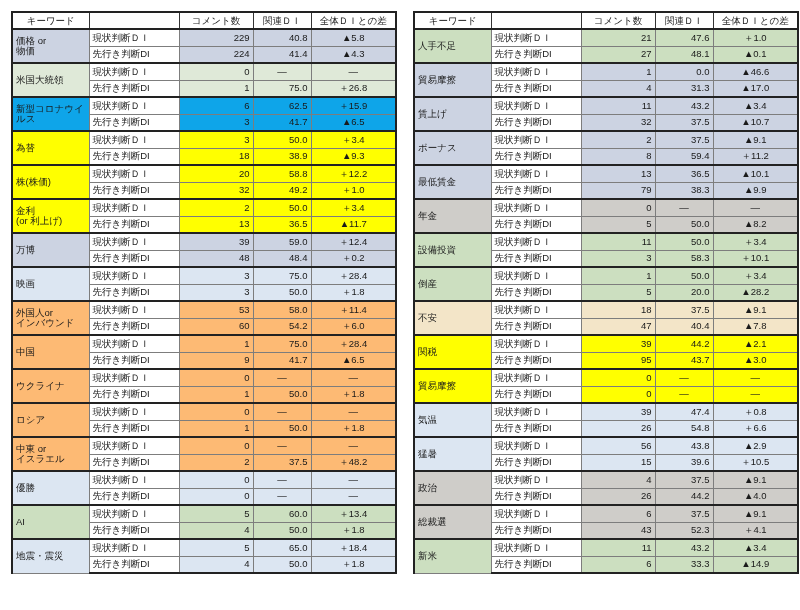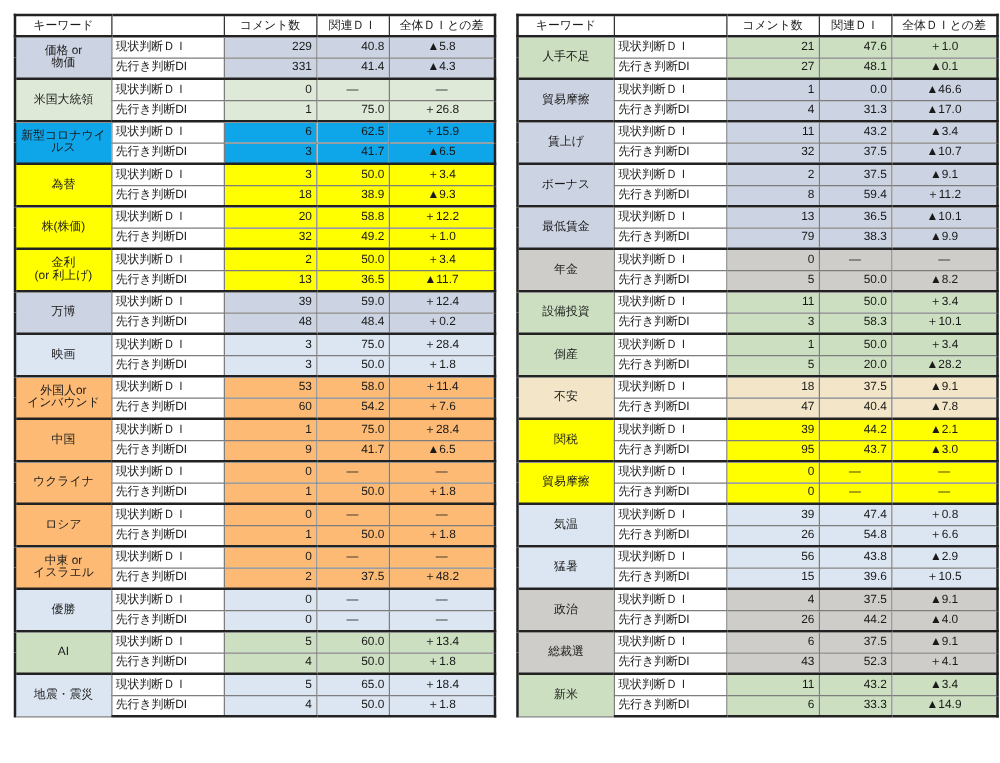--- a/index.html
+++ b/index.html
@@ -45,21 +45,21 @@
   
   table.dtbl th { border-color: #333; }
   table.dtbl .grp-top > td, table.dtbl .grp-top > th { border-top: 2px solid #222; }
   table.dtbl .grp-bot > td, table.dtbl .grp-bot > th { border-bottom: 2px solid #222; }
   table.dtbl td.kw, table.dtbl th.kw { border-left: 2px solid #222; }
   table.dtbl td.diff, table.dtbl th.diff { border-right: 2px solid #222; }
   table.dtbl tr.hdr th { border-top: 2px solid #222; border-bottom: 2px solid #222; }
 
   th.hcell { text-align: center; background: #ffffff; font-size: 9.5px; }
   td.kw {
-    text-align: center;
+    text-align: left;
     font-size: 9.5px;
     line-height: 1.12;
     padding: 0 1px;
   }
   td.lbl { text-align: left;  padding-left: 4px; background: #ffffff; }
   td.num { text-align: right; padding-right: 7px; }
   td.diff { text-align: center; }
   td.dash { text-align: center; }
 
   
@@ -103,21 +103,21 @@
               <span class="kwsub">価格 or</span>
               <span class="kwsub">物価</span>
             </td>
             <td class="lbl">現状判断ＤＩ</td>
             <td class="num f-blue">229</td>
             <td class="num f-blue">40.8</td>
             <td class="diff f-blue">▲5.8</td>
           </tr>
           <tr class="grp-bot">
             <td class="lbl">先行き判断DI</td>
-            <td class="num f-blue">331</td>
+            <td class="num f-blue">224</td>
             <td class="num f-blue">41.4</td>
             <td class="diff f-blue">▲4.3</td>
           </tr>
           <tr class="grp-top">
             <td class="kw f-green" rowspan="2">
               <span class="kwsub">米国大統領</span>
             </td>
             <td class="lbl">現状判断ＤＩ</td>
             <td class="num f-green">0</td>
             <td class="dash f-green">—</td>
@@ -228,21 +228,21 @@
             </td>
             <td class="lbl">現状判断ＤＩ</td>
             <td class="num f-peach">53</td>
             <td class="num f-peach">58.0</td>
             <td class="diff f-peach">＋11.4</td>
           </tr>
           <tr class="grp-bot">
             <td class="lbl">先行き判断DI</td>
             <td class="num f-peach">60</td>
             <td class="num f-peach">54.2</td>
-            <td class="diff f-peach">＋7.6</td>
+            <td class="diff f-peach">＋6.0</td>
           </tr>
           <tr class="grp-top">
             <td class="kw f-peach" rowspan="2">
               <span class="kwsub">中国</span>
             </td>
             <td class="lbl">現状判断ＤＩ</td>
             <td class="num f-peach">1</td>
             <td class="num f-peach">75.0</td>
             <td class="diff f-peach">＋28.4</td>
           </tr>

